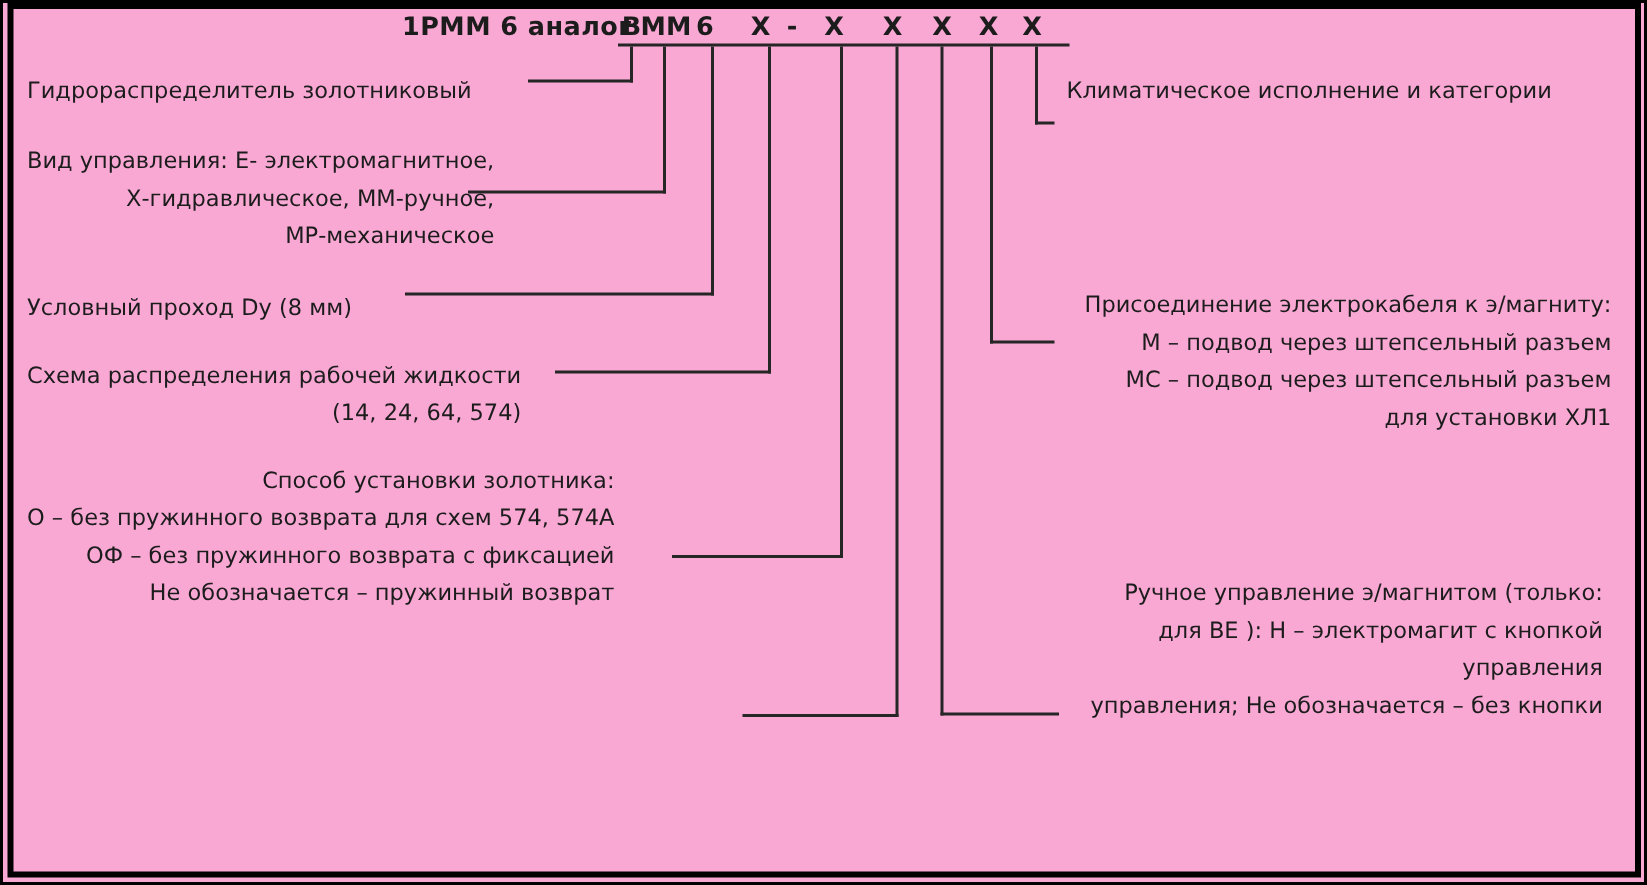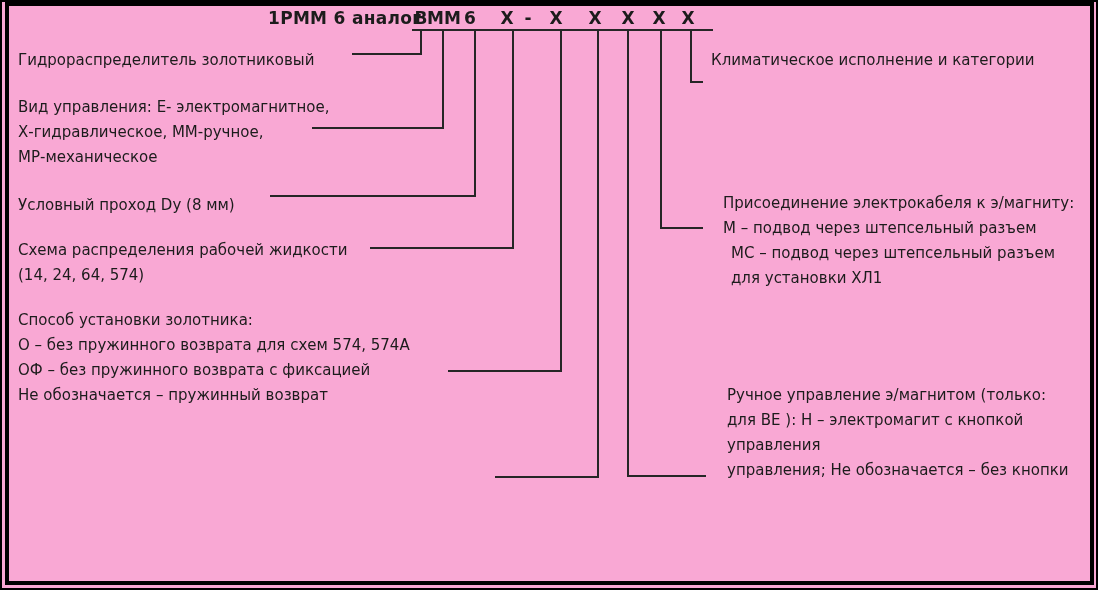--- a/index.html
+++ b/index.html
@@ -12,21 +12,21 @@
   .title-prefix{
     position:absolute;top:8px;font-size:17px;font-weight:bold;
     letter-spacing:.3px;white-space:nowrap;
   }
   .code-part{
     position:absolute;top:8px;font-size:17px;font-weight:bold;
     transform:translateX(-50%);white-space:nowrap;
   }
   .ln{position:absolute;background:#262626;}
   .ann{position:absolute;font-size:15px;line-height:25px;}
-  .ann-line{white-space:nowrap;}
+  .ann-line{white-space:nowrap;text-align:right;}
 </style>
 </head>
 <body>
 
 <div class="page">
 
   <div class="outer-border"></div>
   <div class="inner-frame"></div>
 
   <div class="title-prefix" style="left:268px">1РММ 6 аналог</div>

